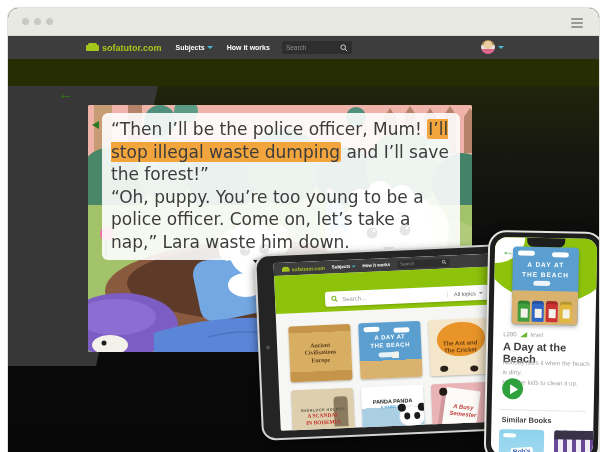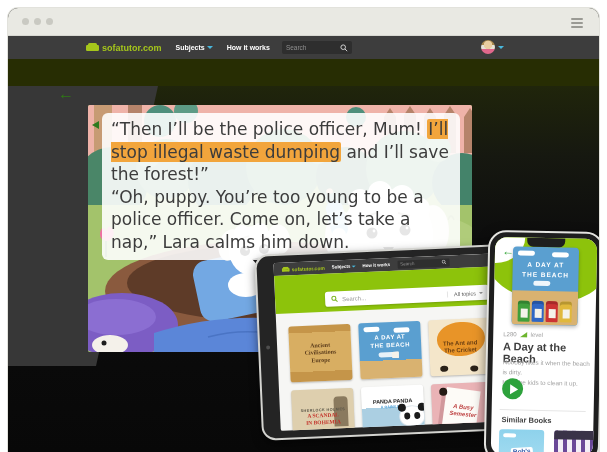--- a/index.html
+++ b/index.html
@@ -292,21 +292,21 @@
           <ellipse cx="158" cy="180" rx="18" ry="12" fill="#fff"></ellipse>
 
           <path d="M196 182 q46 -14 66 6 q16 18 -6 30 q-40 18 -70 2 q-16 -22 10 -38z" fill="#eed287"></path>
           <path d="M66 228 q80 -26 172 -8 q62 10 100 32 l0 30 l-272 0z" fill="#5b86d8"></path>
           <path d="M120 232 q30 -8 60 -4 M210 230 q30 -2 60 8" stroke="#4a74c4" stroke-width="1.5" fill="none"></path>
         </svg>
 
         <div class="textbox">
           <span class="marker"></span>
           <p><span>“Then I’ll be the police officer, Mum! </span><span class="hl">I’ll stop illegal waste dumping</span><span> and I’ll save the forest!”</span></p>
-          <p>“Oh, puppy. You’re too young to be a police officer. Come on, let’s take a nap,” Lara calms him down.</p>
+          <p>“Oh, puppy. You’re too young to be a police officer. Come on, let’s take a nap,” Lara waste him down.</p>
         </div>
       </div>
 
       <div class="tablet">
         <span class="cam"></span>
         <div class="tscreen">
           <div class="tnav">
             <div class="tlogo">
               <svg width="8" height="6" viewBox="0 0 13 9">
                 <rect x="0" y="2" width="3" height="6" rx="1.2" fill="#a5c61b"></rect>

